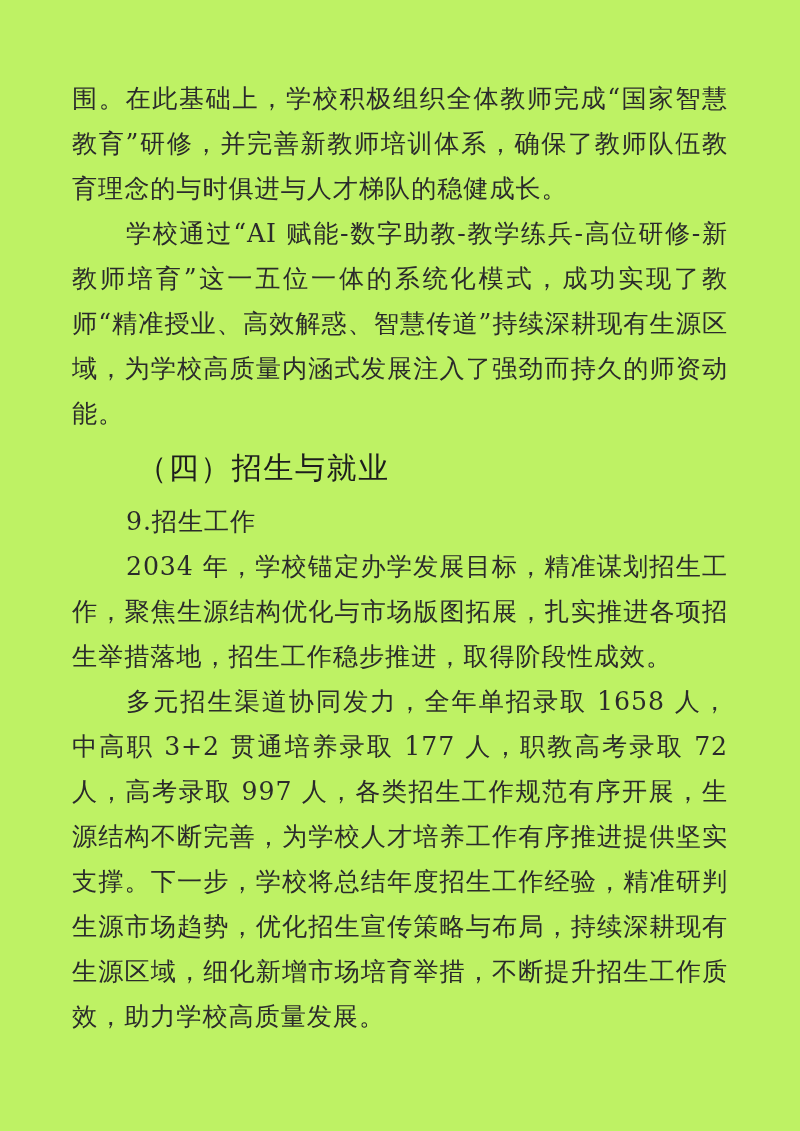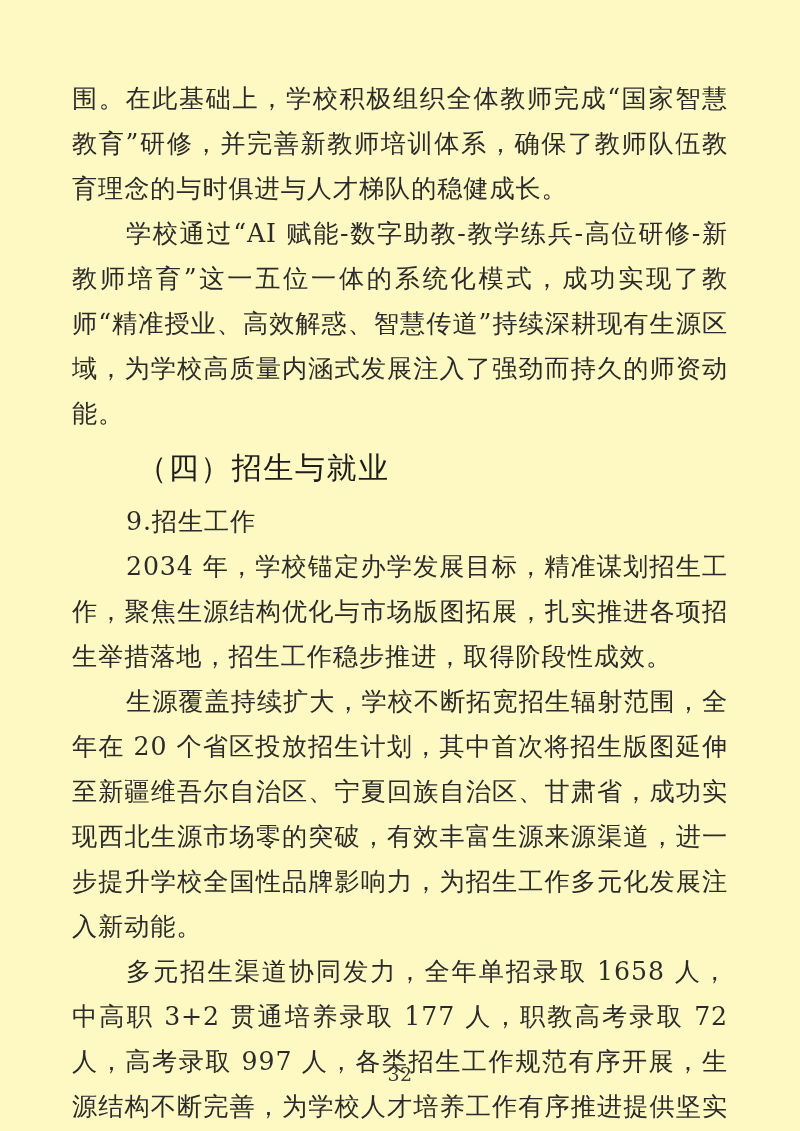--- a/index.html
+++ b/index.html
@@ -16,21 +16,21 @@
     color: #2b2b2b;
     -webkit-font-smoothing: antialiased;
   }
 
   .page {
     position: absolute;
     left: 0;
     top: 0;
     width: 800px;
     height: 1131px;
-    background: #fef9c3;
+    background: #bef264;
   }
 
   .text-column {
     position: absolute;
     left: 72px;
     top: 76px;
     width: 656px;
   }
 
   
@@ -94,21 +94,19 @@
     <p class="para">围。在此基础上，学校积极组织全体教师完成“国家智慧教育”研修，并完善新教师培训体系，确保了教师队伍教育理念的与时俱进与人才梯队的稳健成长。</p>
 
     <p class="para indent">学校通过“AI 赋能-数字助教-教学练兵-高位研修-新教师培育”这一五位一体的系统化模式，成功实现了教师“精准授业、高效解惑、智慧传道”持续深耕现有生源区域，为学校高质量内涵式发展注入了强劲而持久的师资动能。</p>
 
     <h2 class="heading">（四）招生与就业</h2>
 
     <p class="subheading">9.招生工作</p>
 
     <p class="para indent">2034 年，学校锚定办学发展目标，精准谋划招生工作，聚焦生源结构优化与市场版图拓展，扎实推进各项招生举措落地，招生工作稳步推进，取得阶段性成效。</p>
 
-    <p class="para indent">生源覆盖持续扩大，学校不断拓宽招生辐射范围，全年在 20 个省区投放招生计划，其中首次将招生版图延伸至新疆维吾尔自治区、宁夏回族自治区、甘肃省，成功实现西北生源市场零的突破，有效丰富生源来源渠道，进一步提升学校全国性品牌影响力，为招生工作多元化发展注入新动能。</p>
 
     <p class="para indent">多元招生渠道协同发力，全年单招录取 1658 人，中高职 3+2 贯通培养录取 177 人，职教高考录取 72 人，高考录取 997 人，各类招生工作规范有序开展，生源结构不断完善，为学校人才培养工作有序推进提供坚实支撑。下一步，学校将总结年度招生工作经验，精准研判生源市场趋势，优化招生宣传策略与布局，持续深耕现有生源区域，细化新增市场培育举措，不断提升招生工作质效，助力学校高质量发展。</p>
 
   </div>
 
-  <div class="page-number">32</div>
 
 </div>
 
 </body></html>

